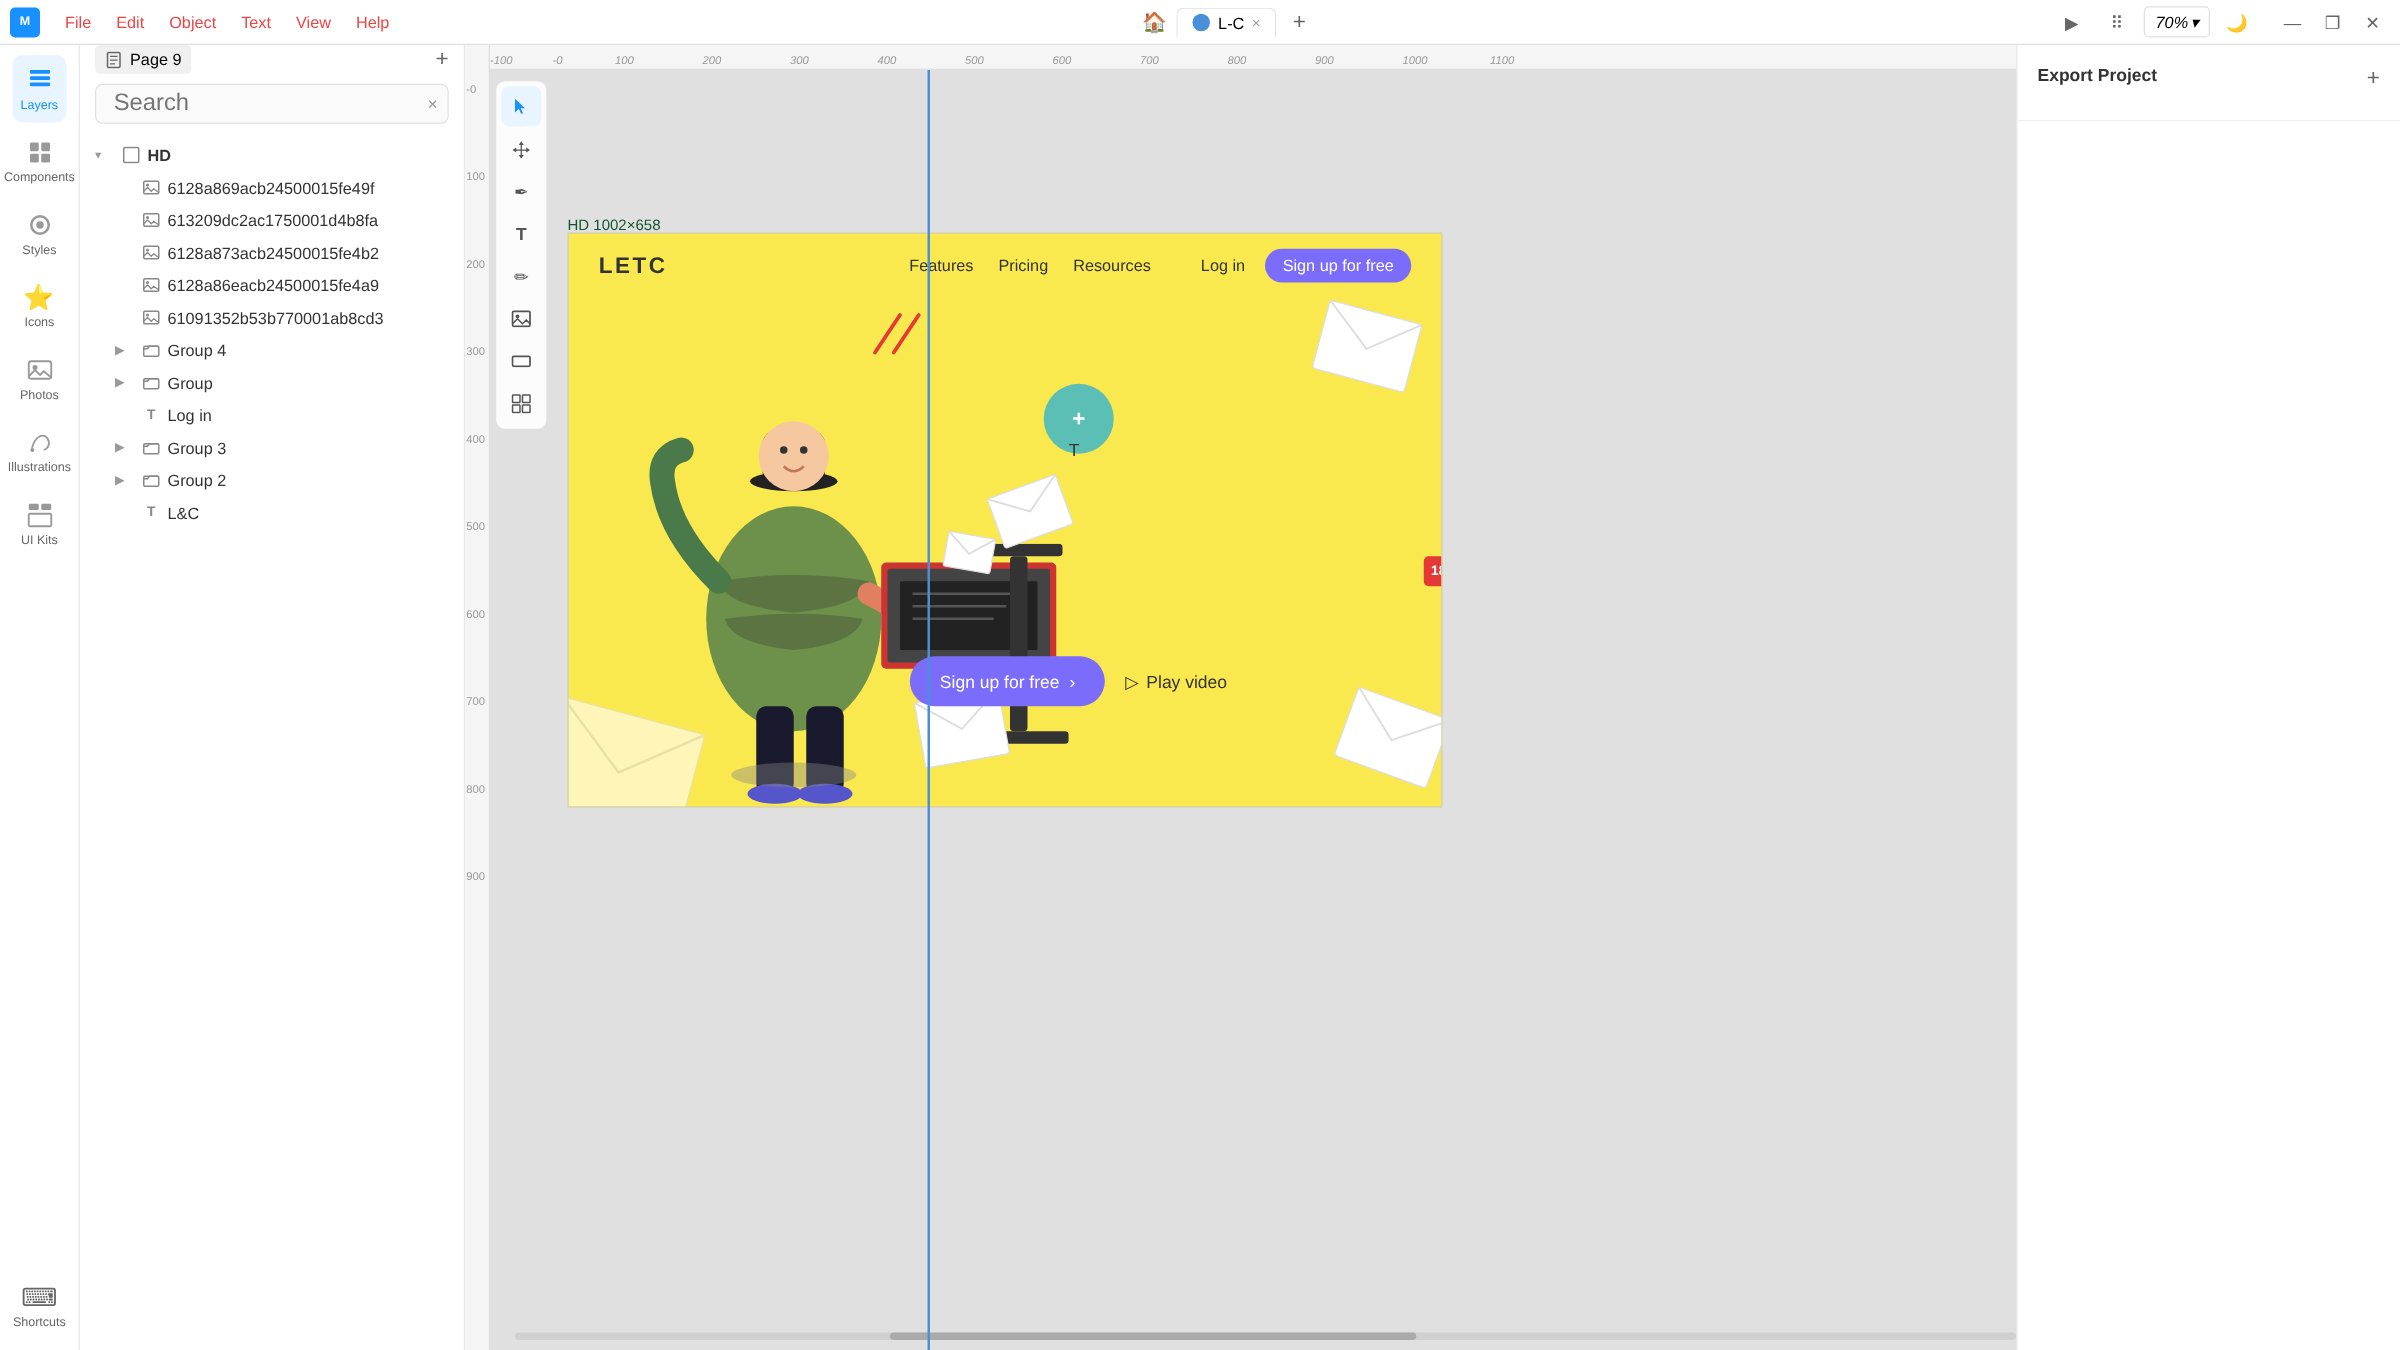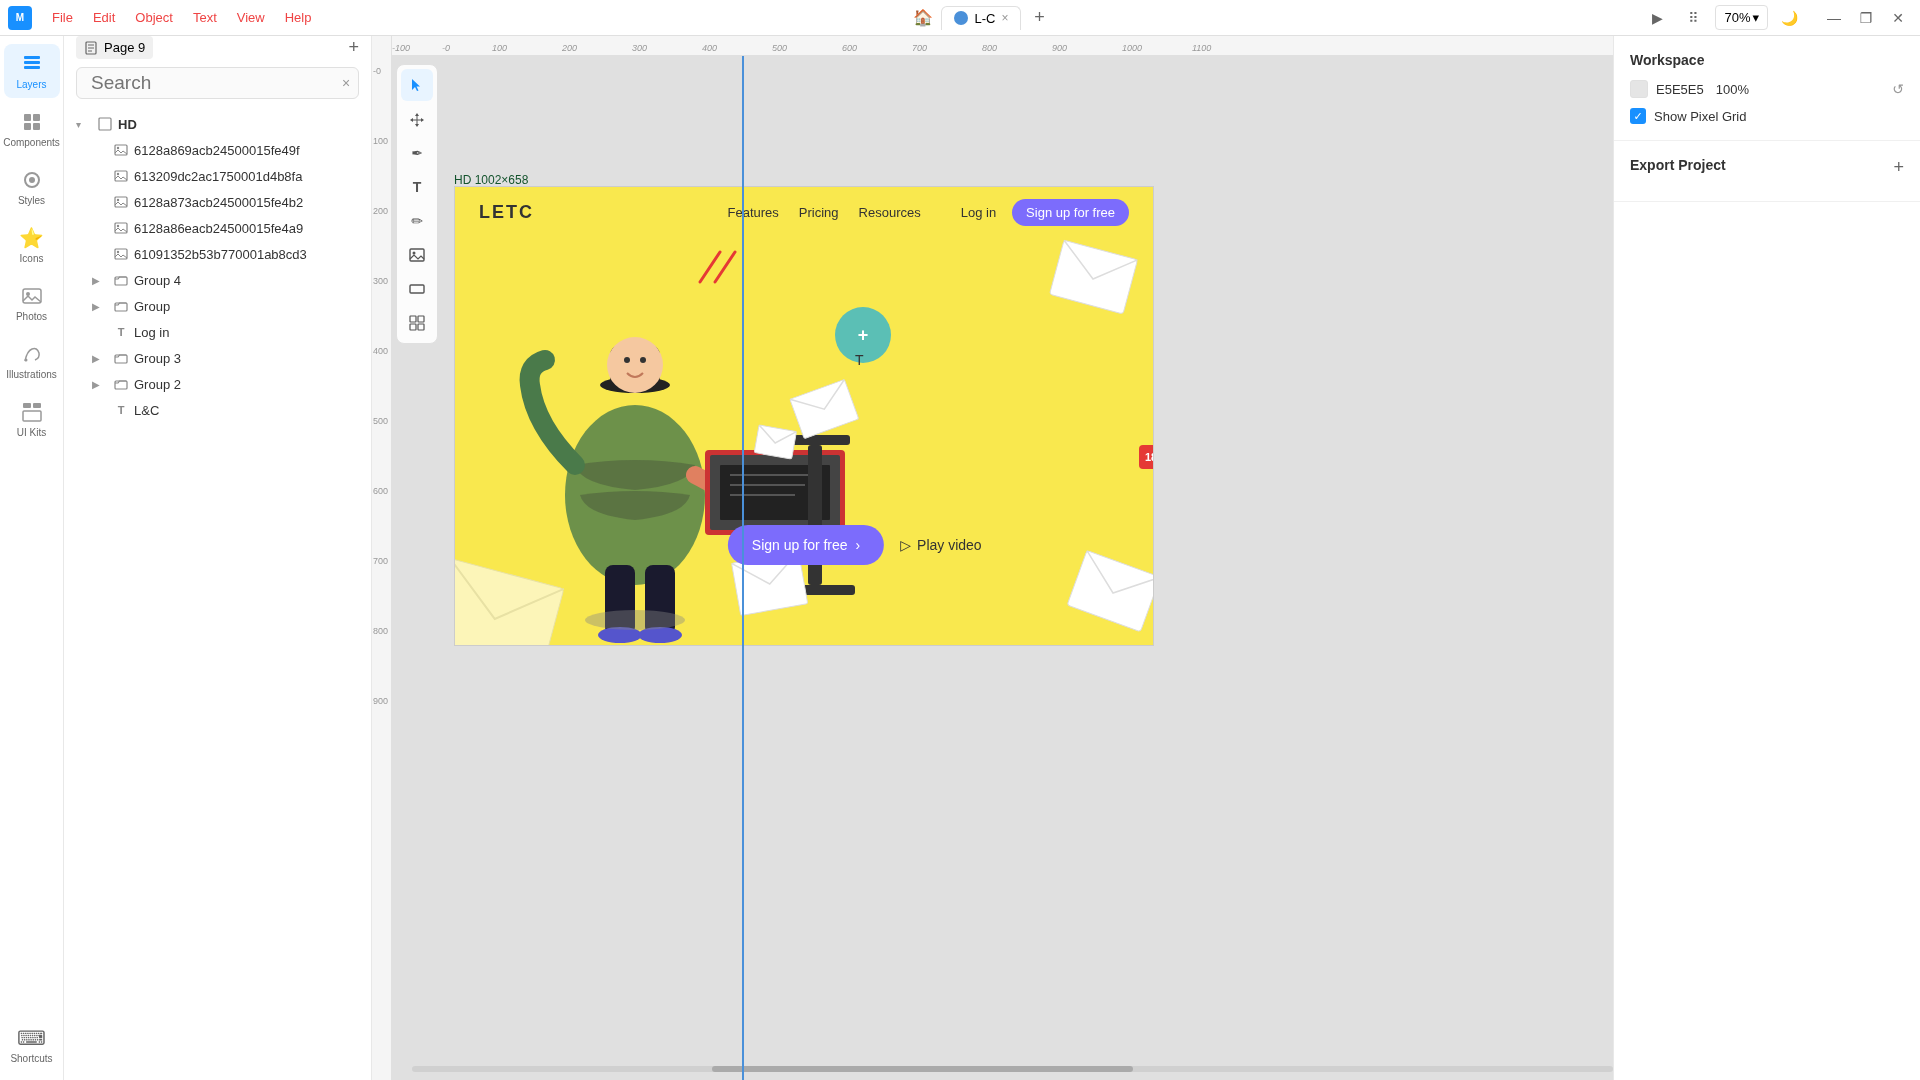--- a/index.html
+++ b/index.html
@@ -61,21 +61,21 @@
       display: flex; align-items: center; gap: 8px;
     }
     .title-bar-btn {
       width: 28px; height: 28px;
       display: flex; align-items: center; justify-content: center;
       color: #666; cursor: pointer; font-size: 14px;
     }
     .zoom-btn {
       display: flex; align-items: center; gap: 2px;
       padding: 4px 8px; border: 1px solid #e0e0e0;
-      border-radius: 4px; font-size: 13px; cursor: pointer; background: white;
+      border-radius: 4px; font-size: 13px; cursor: pointer; background: white; font-style: italic;
     }
     .window-controls { display: flex; gap: 4px; margin-left: 8px; }
     .win-btn { width: 28px; height: 28px; display: flex; align-items: center; justify-content: center; cursor: pointer; border-radius: 4px; color: #666; font-size: 14px; }
 
     
     .main-layout {
       display: flex;
       flex: 1;
       overflow: hidden;
     }
@@ -86,21 +86,21 @@
       background: #ffffff;
       border-right: 1px solid #e8e8e8;
       display: flex;
       flex-direction: column;
       align-items: center;
       padding: 8px 0;
       gap: 4px;
       flex-shrink: 0;
     }
     .sidebar-icon-item {
-      width: 56px;
+      width: 43px;
       display: flex; flex-direction: column;
       align-items: center; justify-content: center;
       padding: 8px 4px;
       border-radius: 8px;
       cursor: pointer;
       gap: 3px;
     }
     .sidebar-icon-item.active { background: #e8f4ff; }
     .sidebar-icon-item .icon-shape {
       width: 24px; height: 24px;
@@ -806,35 +806,20 @@
 
       <div style="position:absolute;bottom:8px;left:20px;right:0;height:6px;">
         <div style="position:absolute;left:0;right:0;height:6px;background:#d0d0d0;border-radius:3px;"></div>
         <div style="position:absolute;left:25%;width:35%;height:6px;background:#aaa;border-radius:3px;"></div>
       </div>
     </div>
   </div>
 
   <div class="right-panel">
     <div class="right-section">
-      <div class="right-section-title">Workspace</div>
-      <div class="workspace-row">
-        <div class="color-swatch" style="background:#e5e5e5;"></div>
-        <span class="workspace-label">E5E5E5</span>
-        <span class="workspace-pct">100%</span>
-        <span class="refresh-btn">↺</span>
-      </div>
-      <div class="pixel-grid-row">
-        <div class="checkbox">
-          <span class="checkbox-check">✓</span>
-        </div>
-        <span class="workspace-label">Show Pixel Grid</span>
-      </div>
-    </div>
-    <div class="right-section">
       <div class="export-row">
         <span class="right-section-title">Export Project</span>
         <span class="export-add">+</span>
       </div>
     </div>
   </div>
 
 </div>
 
 </body></html>

